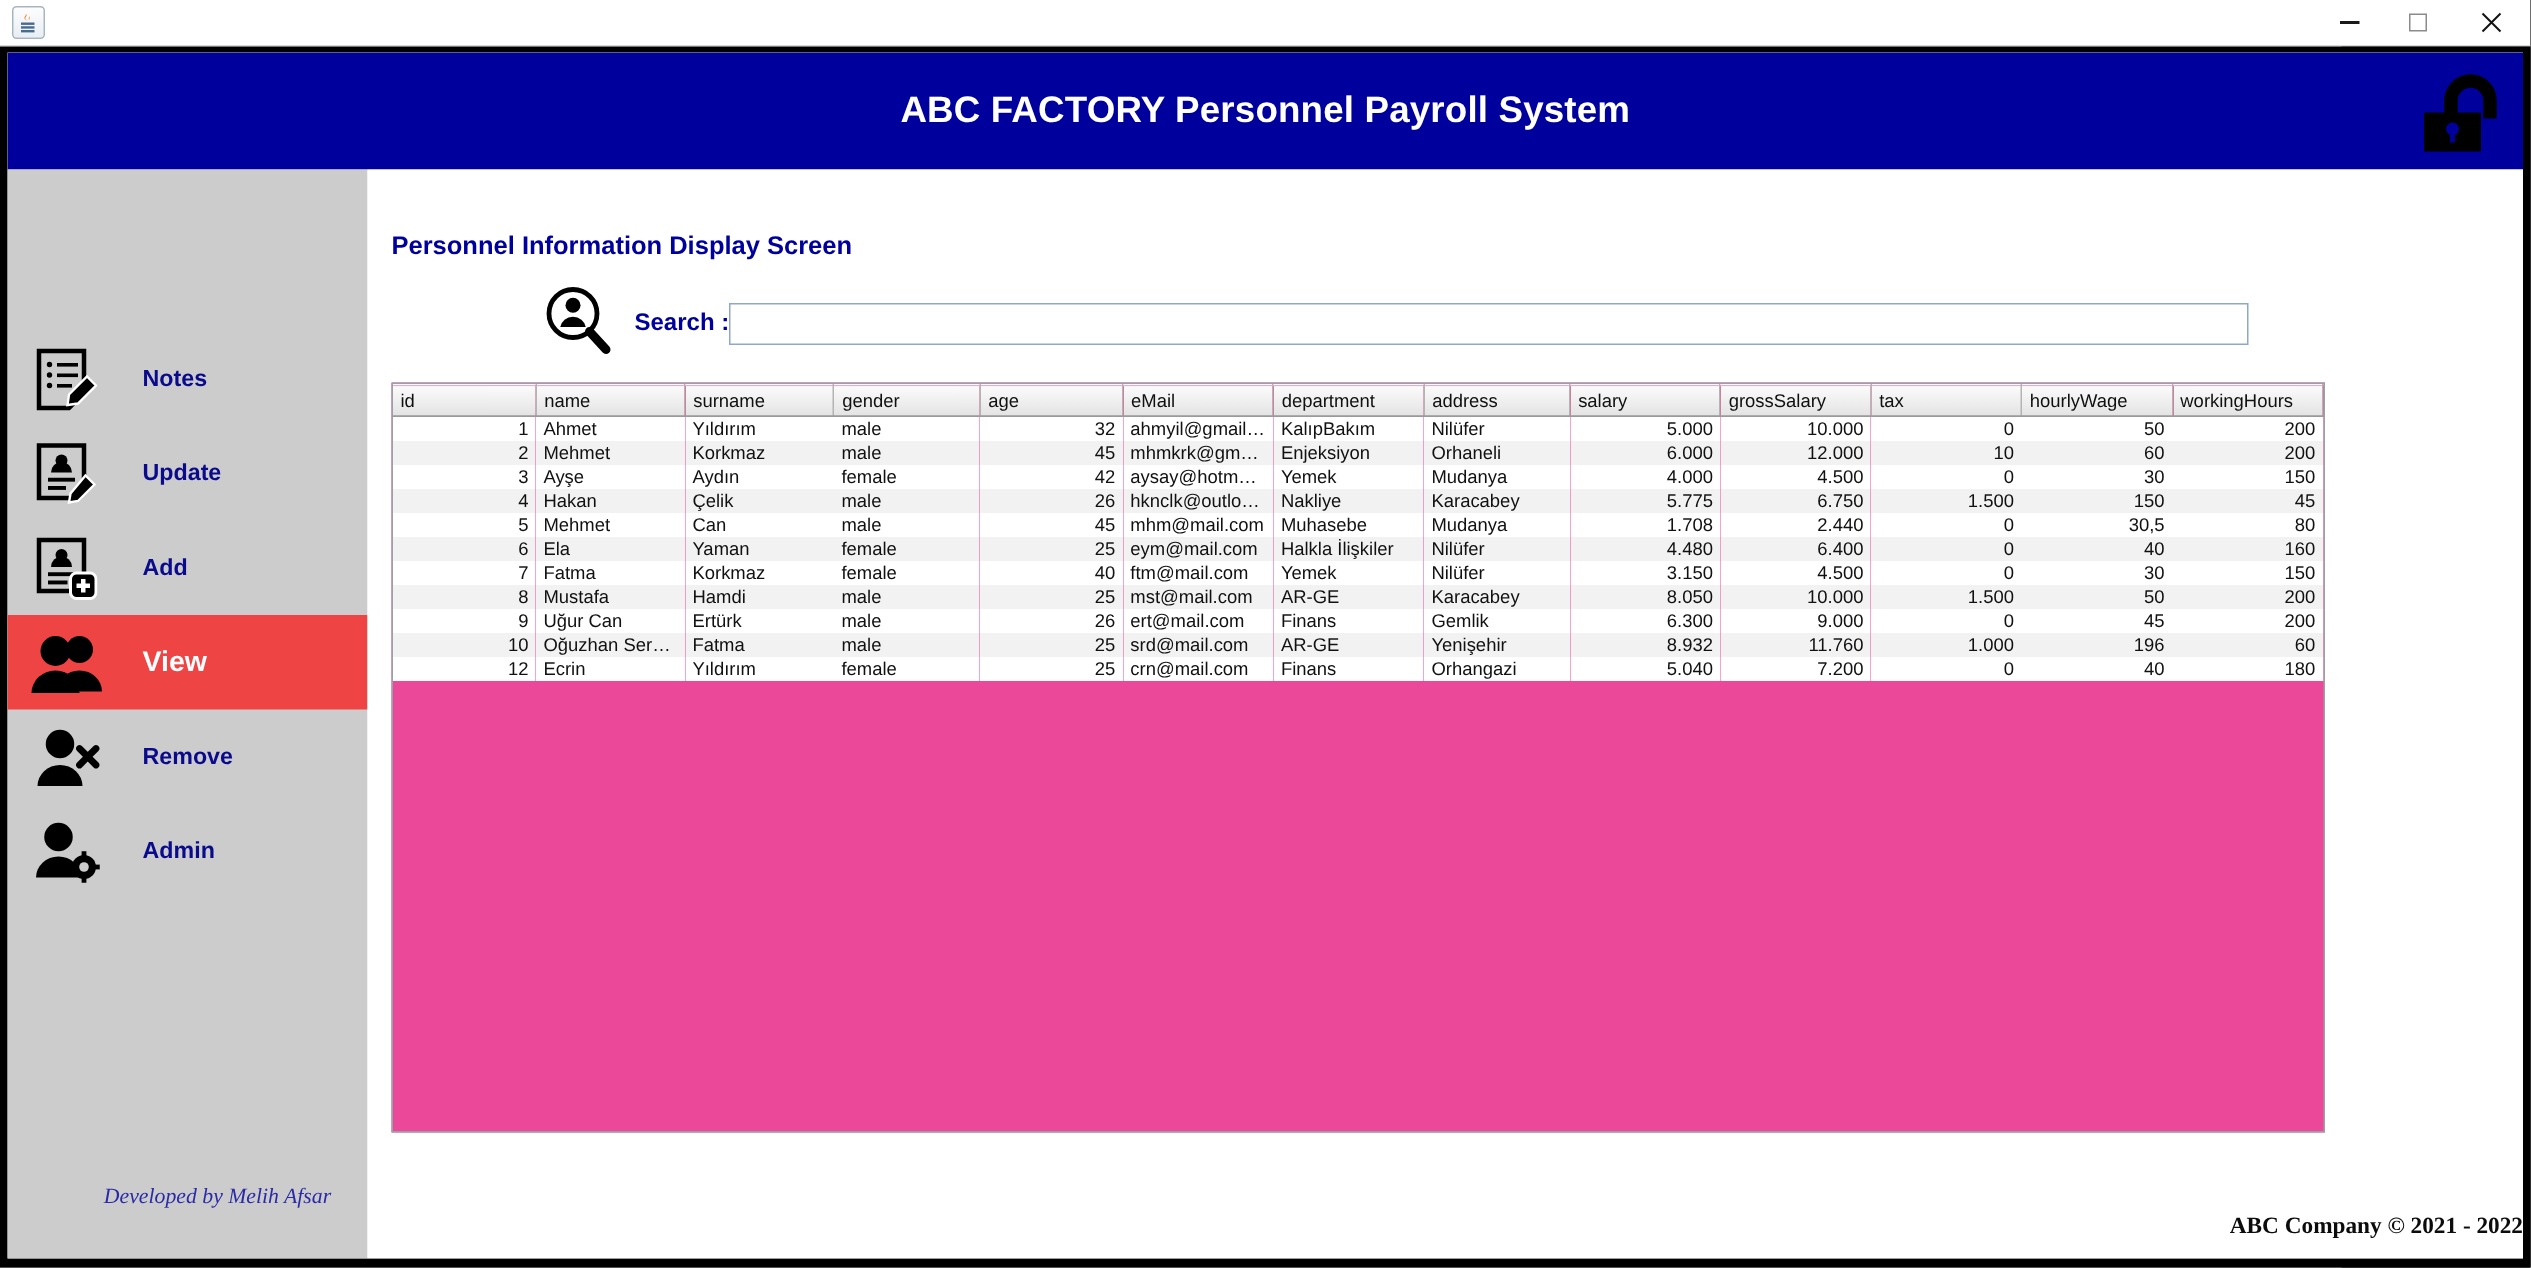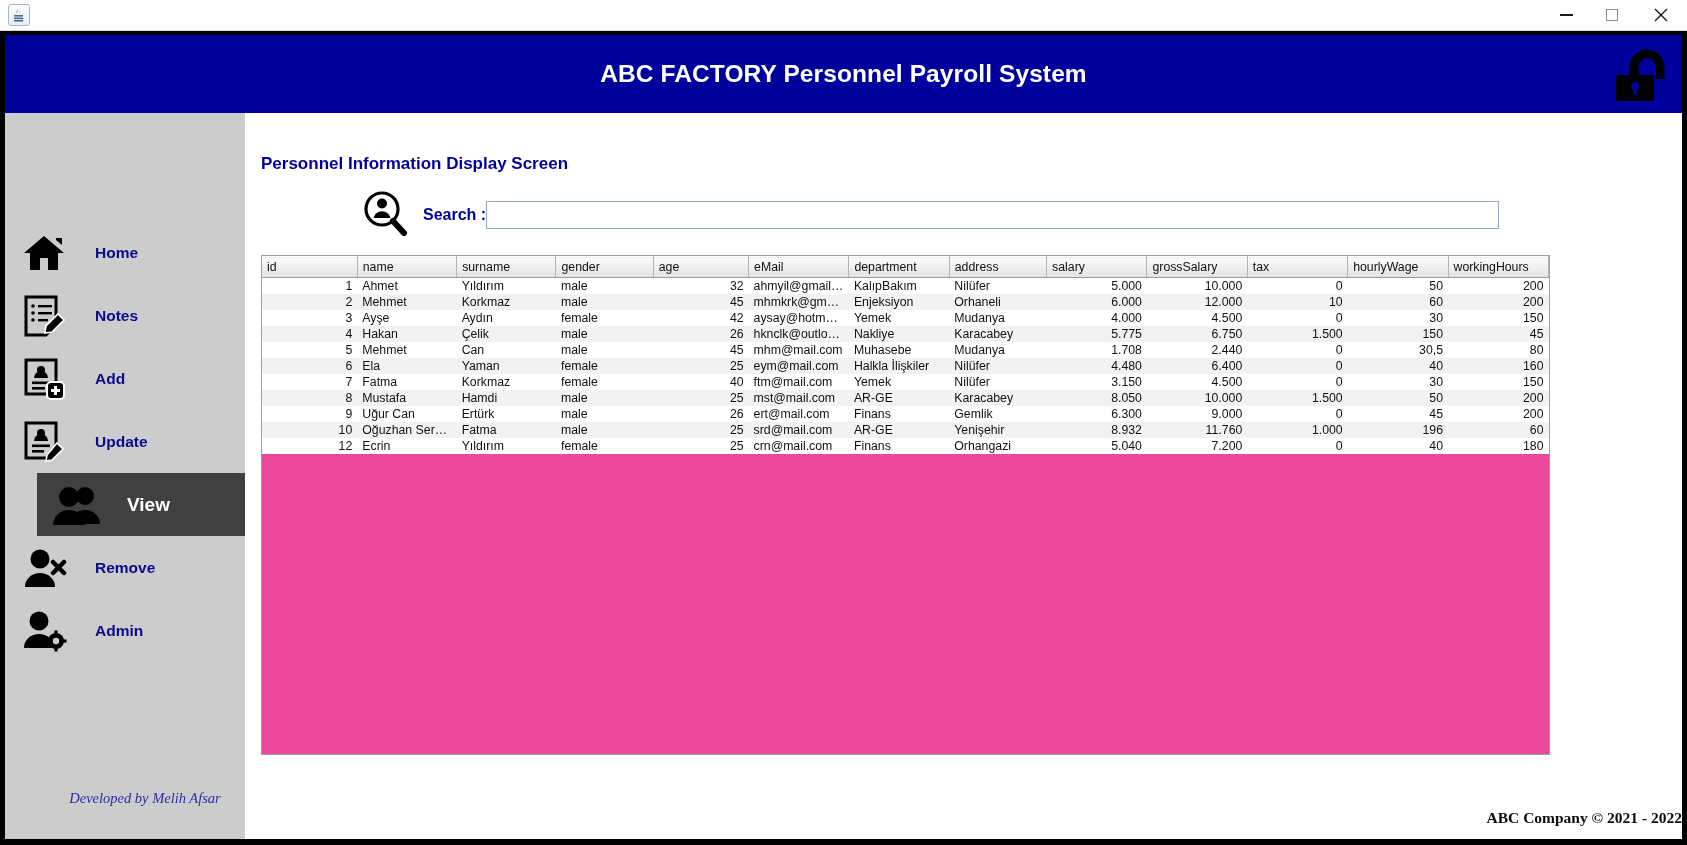--- a/index.html
+++ b/index.html
@@ -92,21 +92,21 @@
   .menu-item .mi-icon {
     width: 58px; min-width: 58px;
     display: flex; align-items: center; justify-content: center;
   }
   .menu-item .mi-label {
     color: #0a0a8c;
     font-size: 15.5px;
     font-weight: bold;
     margin-left: 22px;
   }
-  .menu-item.active { background: #404040; margin-left: 32px; }
+  .menu-item.active { background: #ef4444; }
   .menu-item.active .mi-label {
     color: #ffffff;
     font-size: 19px;
     font-weight: bold;
   }
   .sb-credit {
     position: absolute; left: 0; bottom: 32px;
     width: 240px;
     text-align: center;
     color: #2a2aa8;
@@ -238,74 +238,65 @@
           <path d="M30 30 V20 a13 13 0 0 1 26 0 v12" fill="none" stroke="#000" stroke-width="9"></path>
           <rect x="12" y="28" width="38" height="26" fill="#000"></rect>
           <circle cx="31" cy="39" r="4.3" fill="#00009c"></circle>
           <rect x="29.4" y="39" width="3.2" height="9" fill="#00009c"></rect>
         </svg>
       </div>
 
       <div class="sidebar">
         <div class="menu">
 
-          <div class="menu-item">
-            <span class="mi-icon">
-              <svg width="42" height="38" viewBox="0 0 42 38">
-                <path d="M21 2 L41 19 L35 19 L35 36 L25 36 L25 24 L17 24 L17 36 L7 36 L7 19 L1 19 Z" fill="#000"></path>
-                <path d="M33 4 h6 v7 l-6 -5z" fill="#000"></path>
-              </svg>
-            </span>
-            <span class="mi-label">Home</span>
-          </div>
 
           <div class="menu-item">
             <span class="mi-icon">
               <svg width="42" height="42" viewBox="0 0 42 42">
                 <path d="M3 2 h30 v28 l-10 10 H3 Z" fill="none" stroke="#000" stroke-width="3"></path>
                 <circle cx="10" cy="11" r="1.8" fill="#000"></circle>
                   <rect x="15" y="10" width="14" height="2.4" fill="#000"></rect>
                 <circle cx="10" cy="18" r="1.8" fill="#000"></circle>
                   <rect x="15" y="17" width="14" height="2.4" fill="#000"></rect>
                 <circle cx="10" cy="25" r="1.8" fill="#000"></circle>
                   <rect x="15" y="24" width="10" height="2.4" fill="#000"></rect>
                 <path d="M35 19 l6 6 -12 12 -7 1 1 -7 z" fill="#000" stroke="#fff" stroke-width="1.6"></path>
               </svg>
             </span>
             <span class="mi-label">Notes</span>
           </div>
 
           <div class="menu-item">
             <span class="mi-icon">
               <svg width="42" height="42" viewBox="0 0 42 42">
+                <path d="M3 2 h30 v26 l-9 9 H3 Z" fill="none" stroke="#000" stroke-width="3"></path>
+                <circle cx="18" cy="12" r="4" fill="#000"></circle>
+                <path d="M11 20 a7 7 0 0 1 14 0 z" fill="#000"></path>
+                <rect x="9" y="23.5" width="18" height="2.6" fill="#000"></rect>
+                <rect x="9" y="29" width="12" height="2.6" fill="#000"></rect>
+                <path d="M34 22 l6 6 -11 11 -6 1 1 -6 z" fill="#000" stroke="#fff" stroke-width="1.6"></path>
+              </svg>
+            </span>
+            <span class="mi-label">Update</span>
+          </div>
+
+          <div class="menu-item">
+            <span class="mi-icon">
+              <svg width="42" height="42" viewBox="0 0 42 42">
                 <rect x="3" y="2" width="30" height="34" fill="none" stroke="#000" stroke-width="3"></rect>
                 <circle cx="18" cy="12" r="4" fill="#000"></circle>
                 <path d="M11 20 a7 7 0 0 1 14 0 z" fill="#000"></path>
                 <rect x="9" y="23.5" width="18" height="2.6" fill="#000"></rect>
                 <rect x="9" y="29" width="13" height="2.6" fill="#000"></rect>
                 <rect x="24" y="24" width="17" height="17" rx="4" fill="#000" stroke="#fff" stroke-width="2"></rect>
                 <rect x="31" y="28" width="3" height="9" fill="#fff"></rect>
                   <rect x="28" y="31" width="9" height="3" fill="#fff"></rect>
               </svg>
             </span>
             <span class="mi-label">Add</span>
-          </div>
-
-          <div class="menu-item">
-            <span class="mi-icon">
-              <svg width="42" height="42" viewBox="0 0 42 42">
-                <path d="M3 2 h30 v26 l-9 9 H3 Z" fill="none" stroke="#000" stroke-width="3"></path>
-                <circle cx="18" cy="12" r="4" fill="#000"></circle>
-                <path d="M11 20 a7 7 0 0 1 14 0 z" fill="#000"></path>
-                <rect x="9" y="23.5" width="18" height="2.6" fill="#000"></rect>
-                <rect x="9" y="29" width="12" height="2.6" fill="#000"></rect>
-                <path d="M34 22 l6 6 -11 11 -6 1 1 -6 z" fill="#000" stroke="#fff" stroke-width="1.6"></path>
-              </svg>
-            </span>
-            <span class="mi-label">Update</span>
           </div>
 
           <div class="menu-item active">
             <span class="mi-icon">
               <svg width="50" height="42" viewBox="0 0 50 42">
                 <circle cx="34" cy="12" r="9" fill="#000"></circle>
                 <path d="M19 40 a15 14 0 0 1 30 0 z" fill="#000"></path>
                 <circle cx="18" cy="13" r="10" fill="#000"></circle>
                 <path d="M2 41 a16 15 0 0 1 32 0 z" fill="#000"></path>
               </svg>

